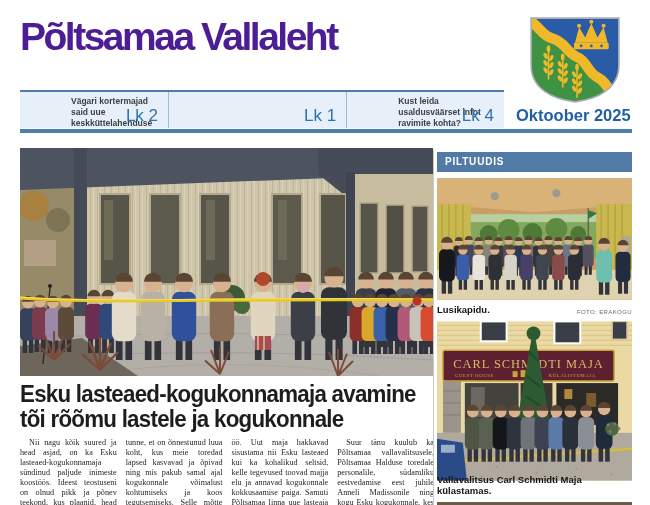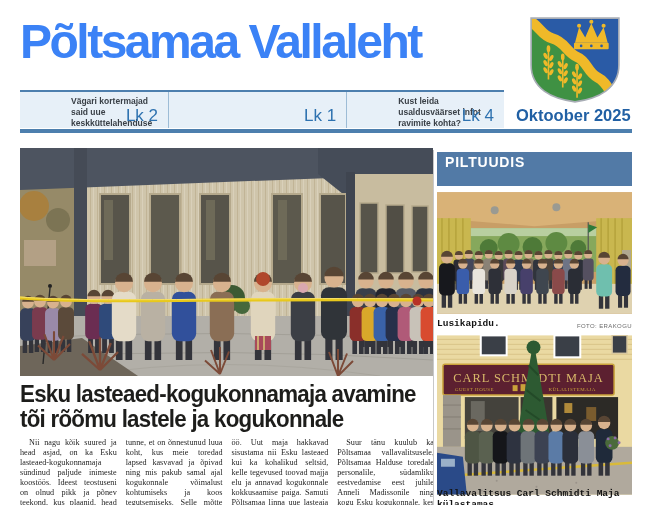--- a/index.html
+++ b/index.html
@@ -1,22 +1,22 @@
 <!DOCTYPE html>
 <html><head>
 <meta charset="utf-8">
 <style>
   * { margin:0; padding:0; box-sizing:border-box; }
   html,body { width:650px; height:505px; }
   body { position:relative; background:#ffffff; overflow:hidden;
          font-family:"Liberation Sans", sans-serif; }
 
   .masthead-title { position:absolute; left:20px; top:16px; width:500px;
-    font-size:48px; font-weight:700; letter-spacing:-2.5px; line-height:1.1;
-    color:#3b82f6; white-space:nowrap; }
+    font-size:39px; font-weight:700; letter-spacing:-2.5px; line-height:1.1;
+    color:#4c1d95; white-space:nowrap; }
 
   .crest { position:absolute; left:526px; top:14px; width:98px; height:92px; }
   .issue-date { position:absolute; left:516px; top:106px; width:118px;
     font-size:16.5px; font-weight:600; color:#2160a4; }
 
   .teaser-bar { position:absolute; left:20px; top:90px; width:484px; height:38px;
     background:#e7f0f8; border-top:2px solid #4d7fae; display:flex; }
   .teaser { position:relative; padding:4px 9px 3px 9px; height:100%; }
   .teaser + .teaser { border-left:1px solid #9dbcd6; }
   .teaser-text { font-size:8.5px; font-weight:700; color:#3a4047; line-height:1.3;margin-left:42px; }
@@ -37,27 +37,27 @@
 
   .body-columns { position:absolute; left:20px; top:438px; width:414px; height:67px;
     display:flex; gap:9px; overflow:hidden; }
   .col { flex:1 1 0; font-family:"Liberation Serif", serif; font-size:8.2px;
     line-height:1.22; text-align:justify; color:#1f1f1f; }
   .col.indent { text-indent:9px; }
 
   .sidebar-rule { position:absolute; left:433px; top:150px; width:1px; height:355px;
     background:#c8c8c8; }
   .sidebar { position:absolute; left:437px; top:152px; width:195px; }
-  .sidebar-header { height:34px; background:#527aa6; color:#ffffff;
-    font-size:14px; font-weight:700; letter-spacing:0.8px; line-height:20px;
+  .sidebar-header { height:20px; background:#527aa6; color:#ffffff;
+    font-size:10px; font-weight:700; letter-spacing:0.8px; line-height:20px;
     padding-left:8px; }
   .sb-photo { display:block; margin-top:6px; overflow:hidden; }
   .cap-row { display:flex; justify-content:space-between; align-items:flex-end;
     margin-top:3px; height:12px; }
-  .caption { font-family:Liberation Mono, monospace; font-size:9.5px;
+  .caption { font-family:Liberation Sans, sans-serif; font-size:9.5px;
     font-weight:700; color:#141414; }
   .credit { font-size:6px; letter-spacing:0.4px; color:#6b6b6b; }
   svg { display:block; }
 </style>
 </head>
 <body>
 
 <div class="masthead-title">Põltsamaa Vallaleht</div>
 
 <div class="crest">

